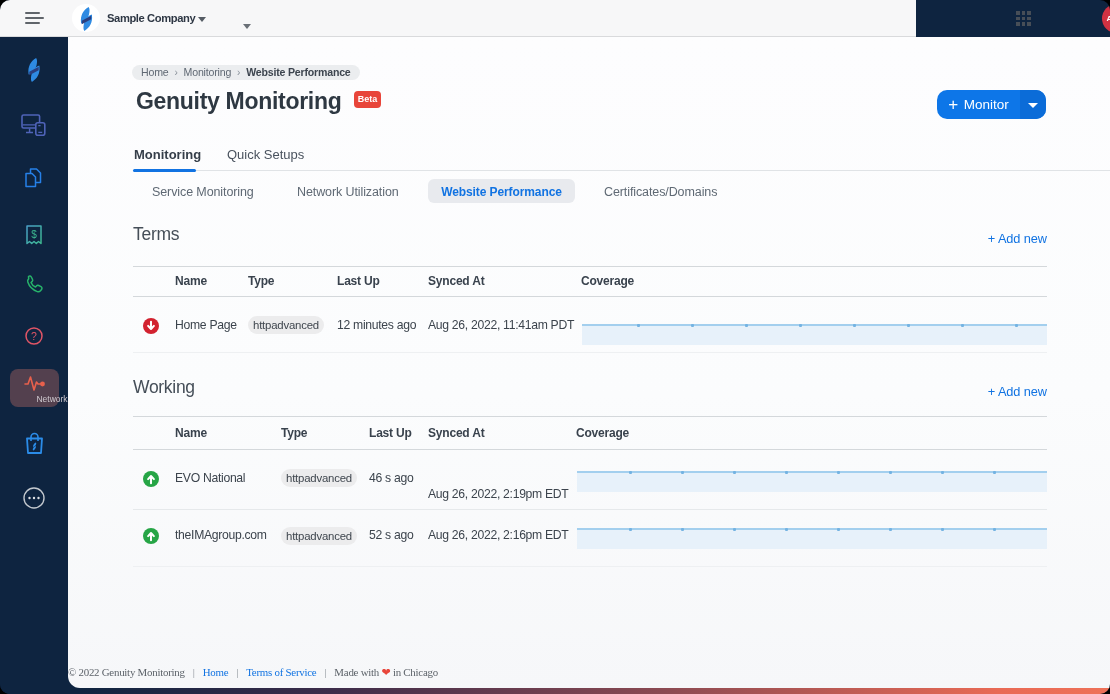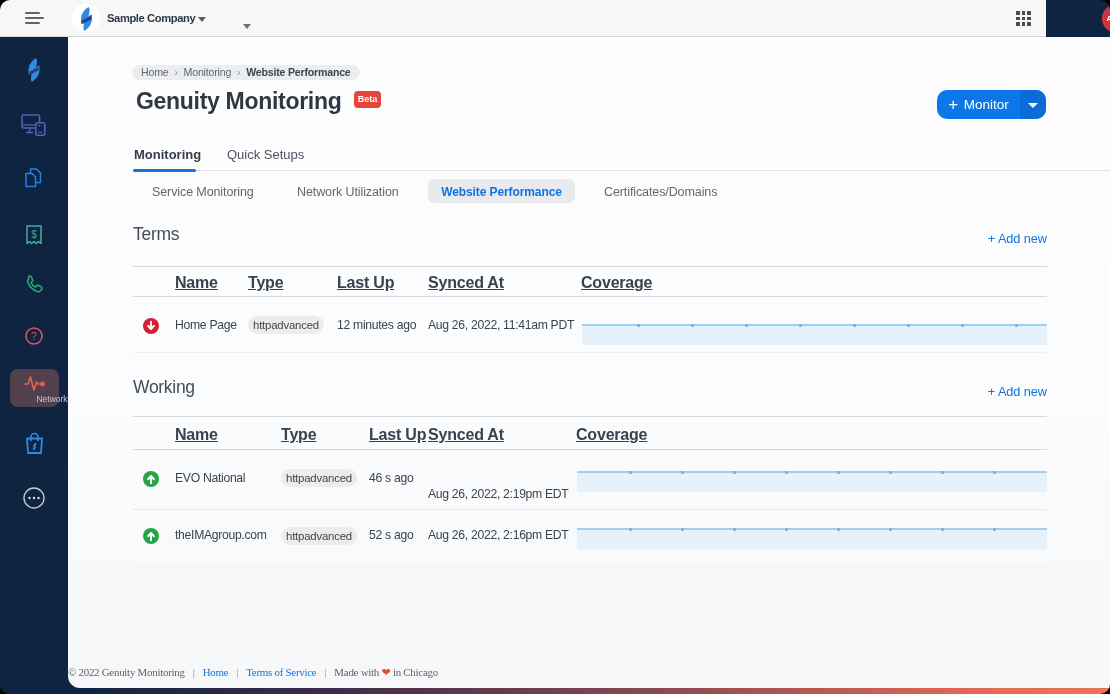--- a/index.html
+++ b/index.html
@@ -1,20 +1,20 @@
 <!DOCTYPE html>
 <html><head>
 <meta charset="utf-8">
 <style>
 * { margin:0; padding:0; box-sizing:border-box; }
 html,body { background:#000; width:1110px; height:694px; overflow:hidden; }
 body { font-family:"Liberation Sans", sans-serif; }
 #app { position:relative; width:1110px; height:694px; border-radius:10px; overflow:hidden; background:#0e2440; transform:translateZ(0); }
 
-#hdr { position:absolute; left:0; top:0; width:1046px; height:37px; background:#f7f7f8; border-bottom:1px solid #d9dadc; z-index:20; }
+#hdr { position:absolute; left:0; top:0; width:916px; height:37px; background:#f7f7f8; border-bottom:1px solid #d9dadc; z-index:20; }
 #burger { position:absolute; left:25px; top:12px; width:19px; height:13px; }
 #burger div { position:absolute; left:0; height:2px; background:#60656b; border-radius:1px; }
 #logoCirc { position:absolute; left:72px; top:4px; width:28px; height:28px; background:#fff; border-radius:50%; }
 #coName { position:absolute; left:107px; top:11.5px; font-size:11.2px; font-weight:bold; color:#2e3744; letter-spacing:-0.4px; }
 .caret { display:inline-block; width:0; height:0; border-left:4.5px solid transparent; border-right:4.5px solid transparent; border-top:5px solid #555c64; }
 #caret1 { position:absolute; left:198px; top:17px; }
 #caret2 { position:absolute; left:243px; top:24px; }
 #gridIcon { position:absolute; left:1016px; top:11px; width:15px; height:15px; }
 #gridIcon div { position:absolute; width:3.6px; height:3.6px; background:#474e57; }
 #adminAv { position:absolute; left:1058px; top:4px; width:29px; height:29px; border-radius:50%; background:#d03242; color:#fff; font-size:8px; font-weight:bold; text-align:right; line-height:29px; letter-spacing:-0.1px;margin-left:44px; }
@@ -46,21 +46,21 @@
 .stab { position:absolute; top:148px; font-size:12.5px; color:#5f6974; letter-spacing:-0.1px; }
 #st1 { left:84px; }
 #st2 { left:229px; }
 #stPill { position:absolute; left:360px; top:142px; width:147px; height:24px; background:#e8eaee; border-radius:6px; }
 #st3 { left:360px; top:148px; width:147px; text-align:center; color:#1173e2; font-weight:bold; position:absolute; font-size:12px; letter-spacing:-0.1px; }
 #st4 { left:536px; }
 
 .secHead { position:absolute; font-size:17.5px; color:#454e58; letter-spacing:-0.3px; }
 .addNew { position:absolute; font-size:12.8px; color:#1173e2; letter-spacing:-0.1px; }
 .hline { position:absolute; height:1px; }
-.thead { position:absolute; font-size:16px; font-weight:bold; color:#39424d; letter-spacing:-0.2px;text-decoration:underline; }
+.thead { position:absolute; font-size:12px; font-weight:bold; color:#39424d; letter-spacing:-0.2px; }
 .tcell { position:absolute; font-size:12.2px; color:#3c444d; letter-spacing:-0.3px; }
 .pill { position:absolute; background:#ececed; border-radius:9px; font-size:11.4px; color:#3f464e; height:18px; line-height:18px; padding:0 5px; letter-spacing:-0.2px; }
 .cbar { position:absolute; height:21px; background:#e7f1fa; border-top:2px solid #a3cfee; }
 .cbar i { position:absolute; top:-2px; width:3px; height:3px; background:#74b3e2; border-radius:1px; }
 .sico { position:absolute; width:16px; height:16px; }
 #footer { position:absolute; left:0; top:629px; width:1042px; font-size:10.9px; color:#5c6269; letter-spacing:-0.25px;font-family:Liberation Serif, serif; }
 #footer a { color:#1173e2; text-decoration:none; }
 #footer .fsep { color:#8a9098; margin:0 8px; }
 #footer .heart { color:#e8453a; font-size:11px; }
 </style>

